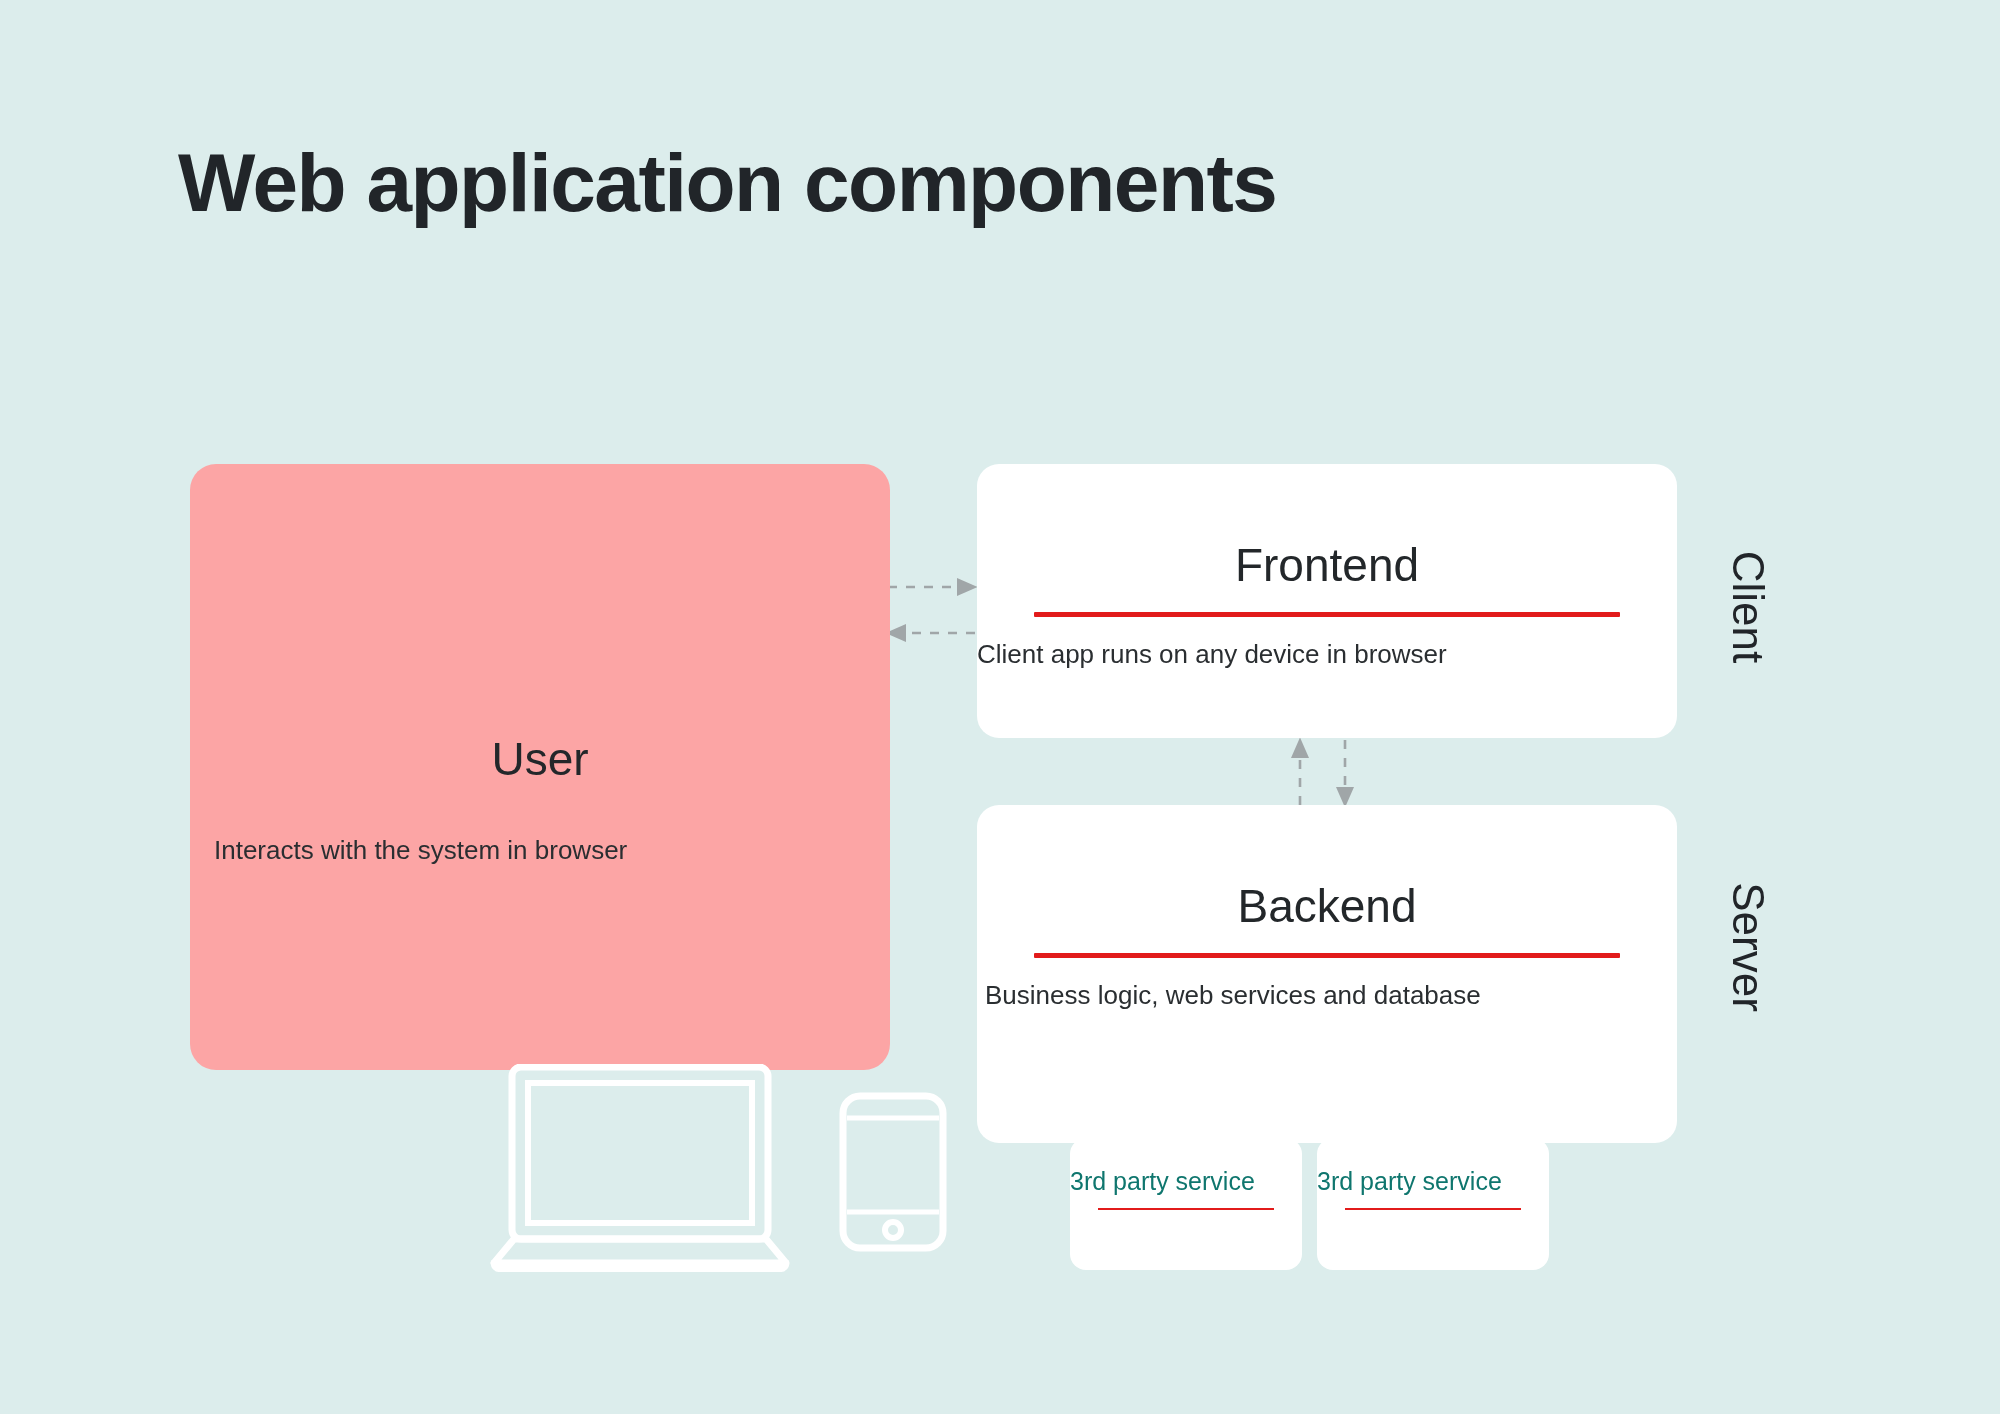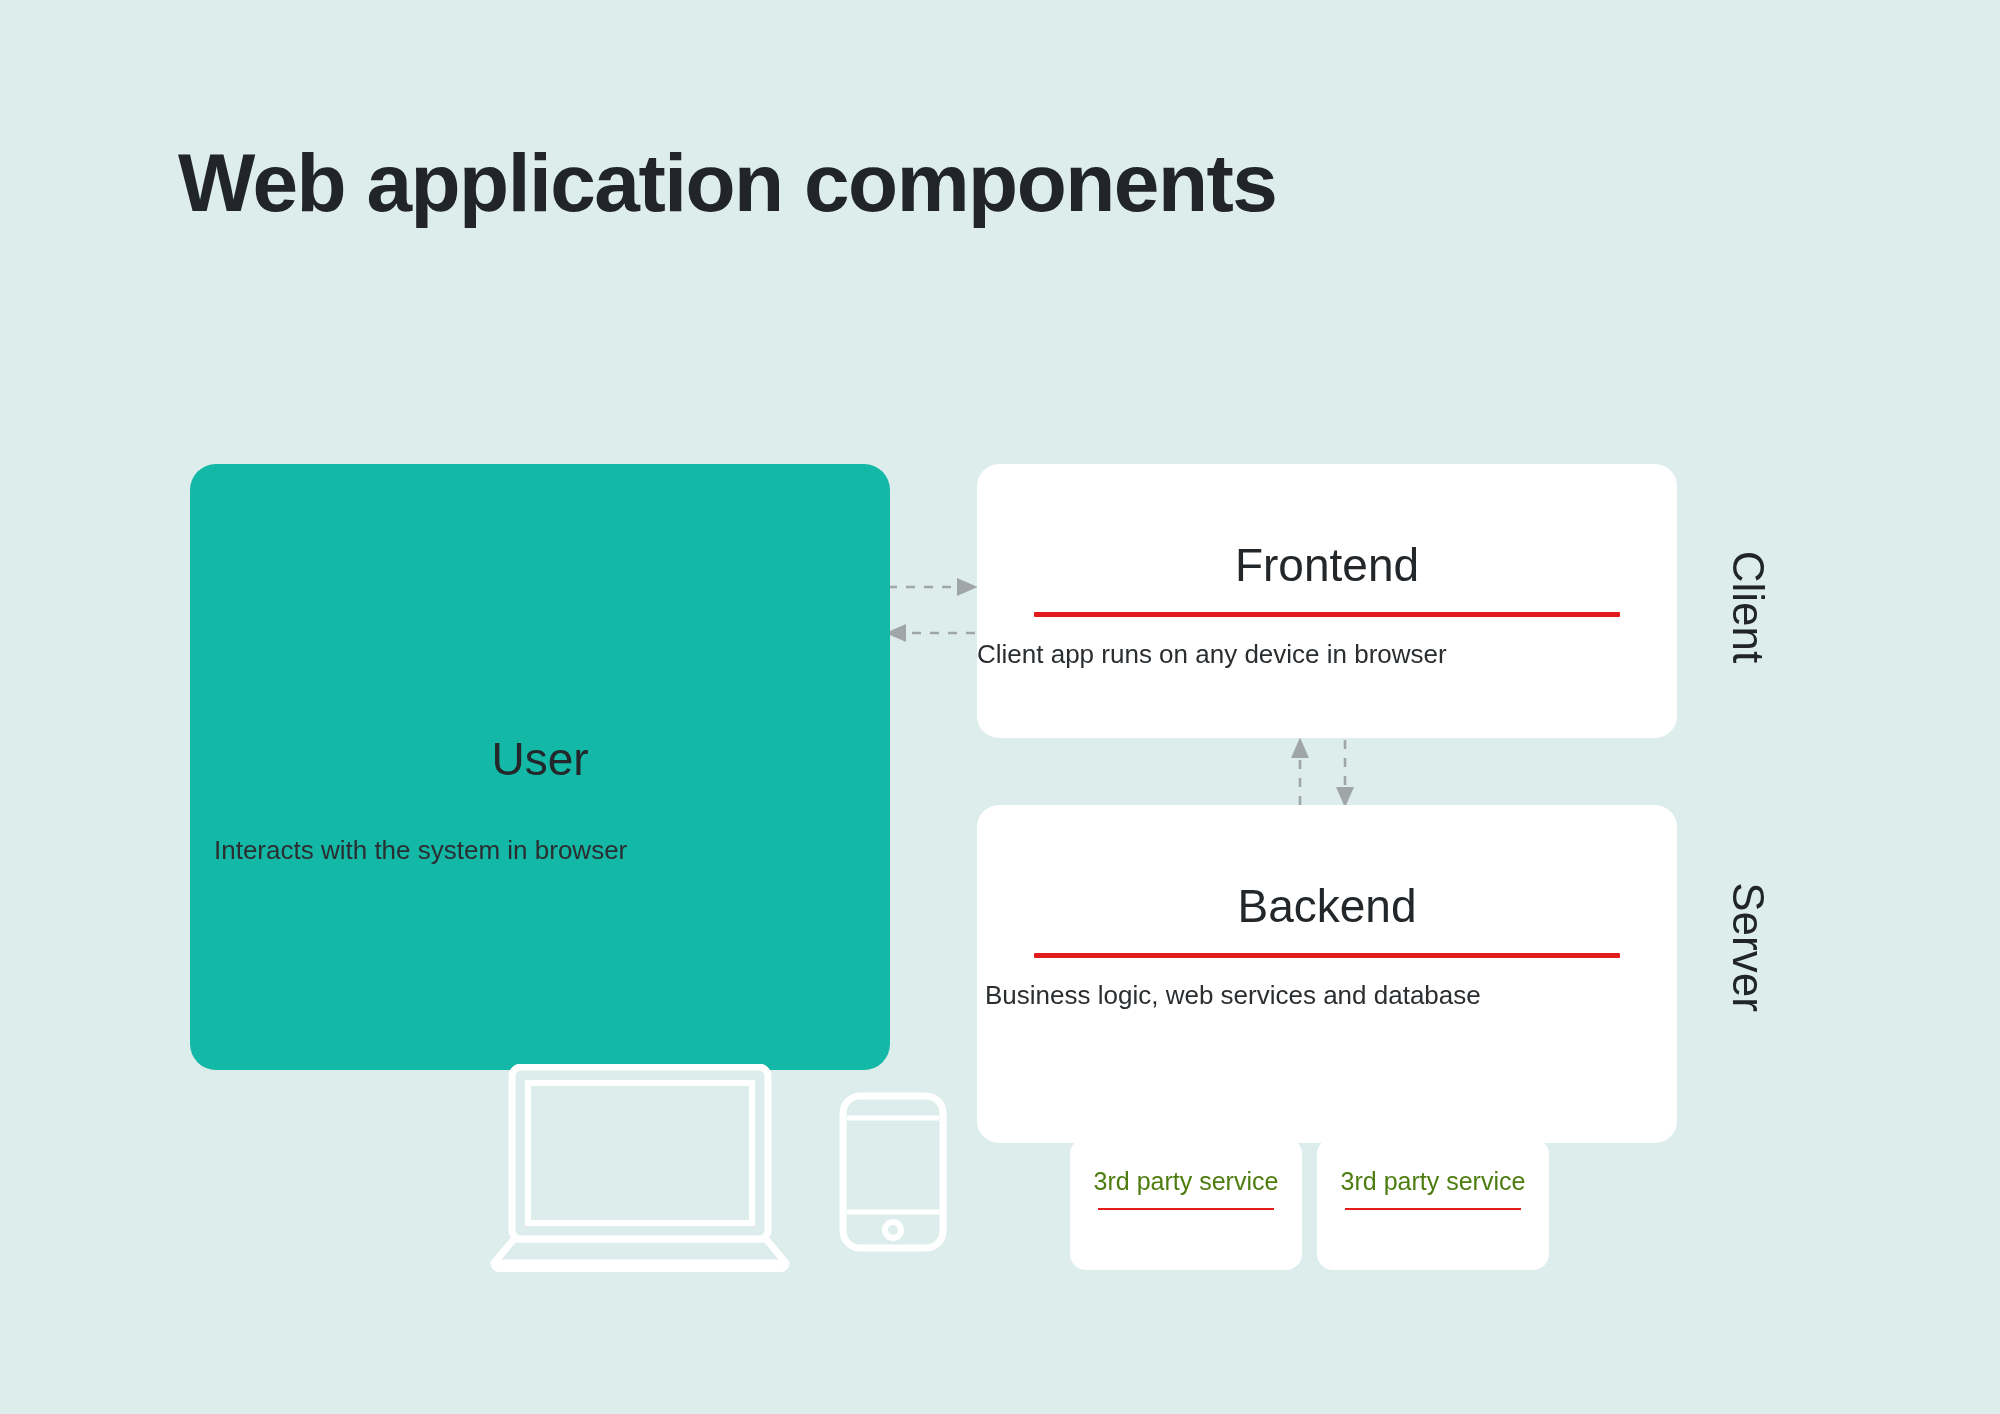--- a/index.html
+++ b/index.html
@@ -37,21 +37,21 @@
     position: absolute;
     border-radius: 22px;
     background: #ffffff;
   }
 
   #user-card {
     left: 190px;
     top: 464px;
     width: 700px;
     height: 606px;
-    background: #14b8a6;
+    background: #fca5a5;
     border-radius: 26px;
   }
 
   #frontend-card {
     left: 977px;
     top: 464px;
     width: 700px;
     height: 274px;
   }
 
@@ -121,23 +121,22 @@
     font-size: 26px;
     padding-left: 24px;
   }
 
   
   .service-title {
     position: absolute;
     left: 0;
     top: 29px;
     width: 100%;
-    text-align: center;
     font-size: 25px;
-    color: #4d7c0f;
+    color: #0f766e;
     white-space: nowrap;
   }
   .service-rule {
     position: absolute;
     left: 28px;
     width: 176px;
     top: 70px;
     height: 2px;
     background: #e21b1b;
   }

